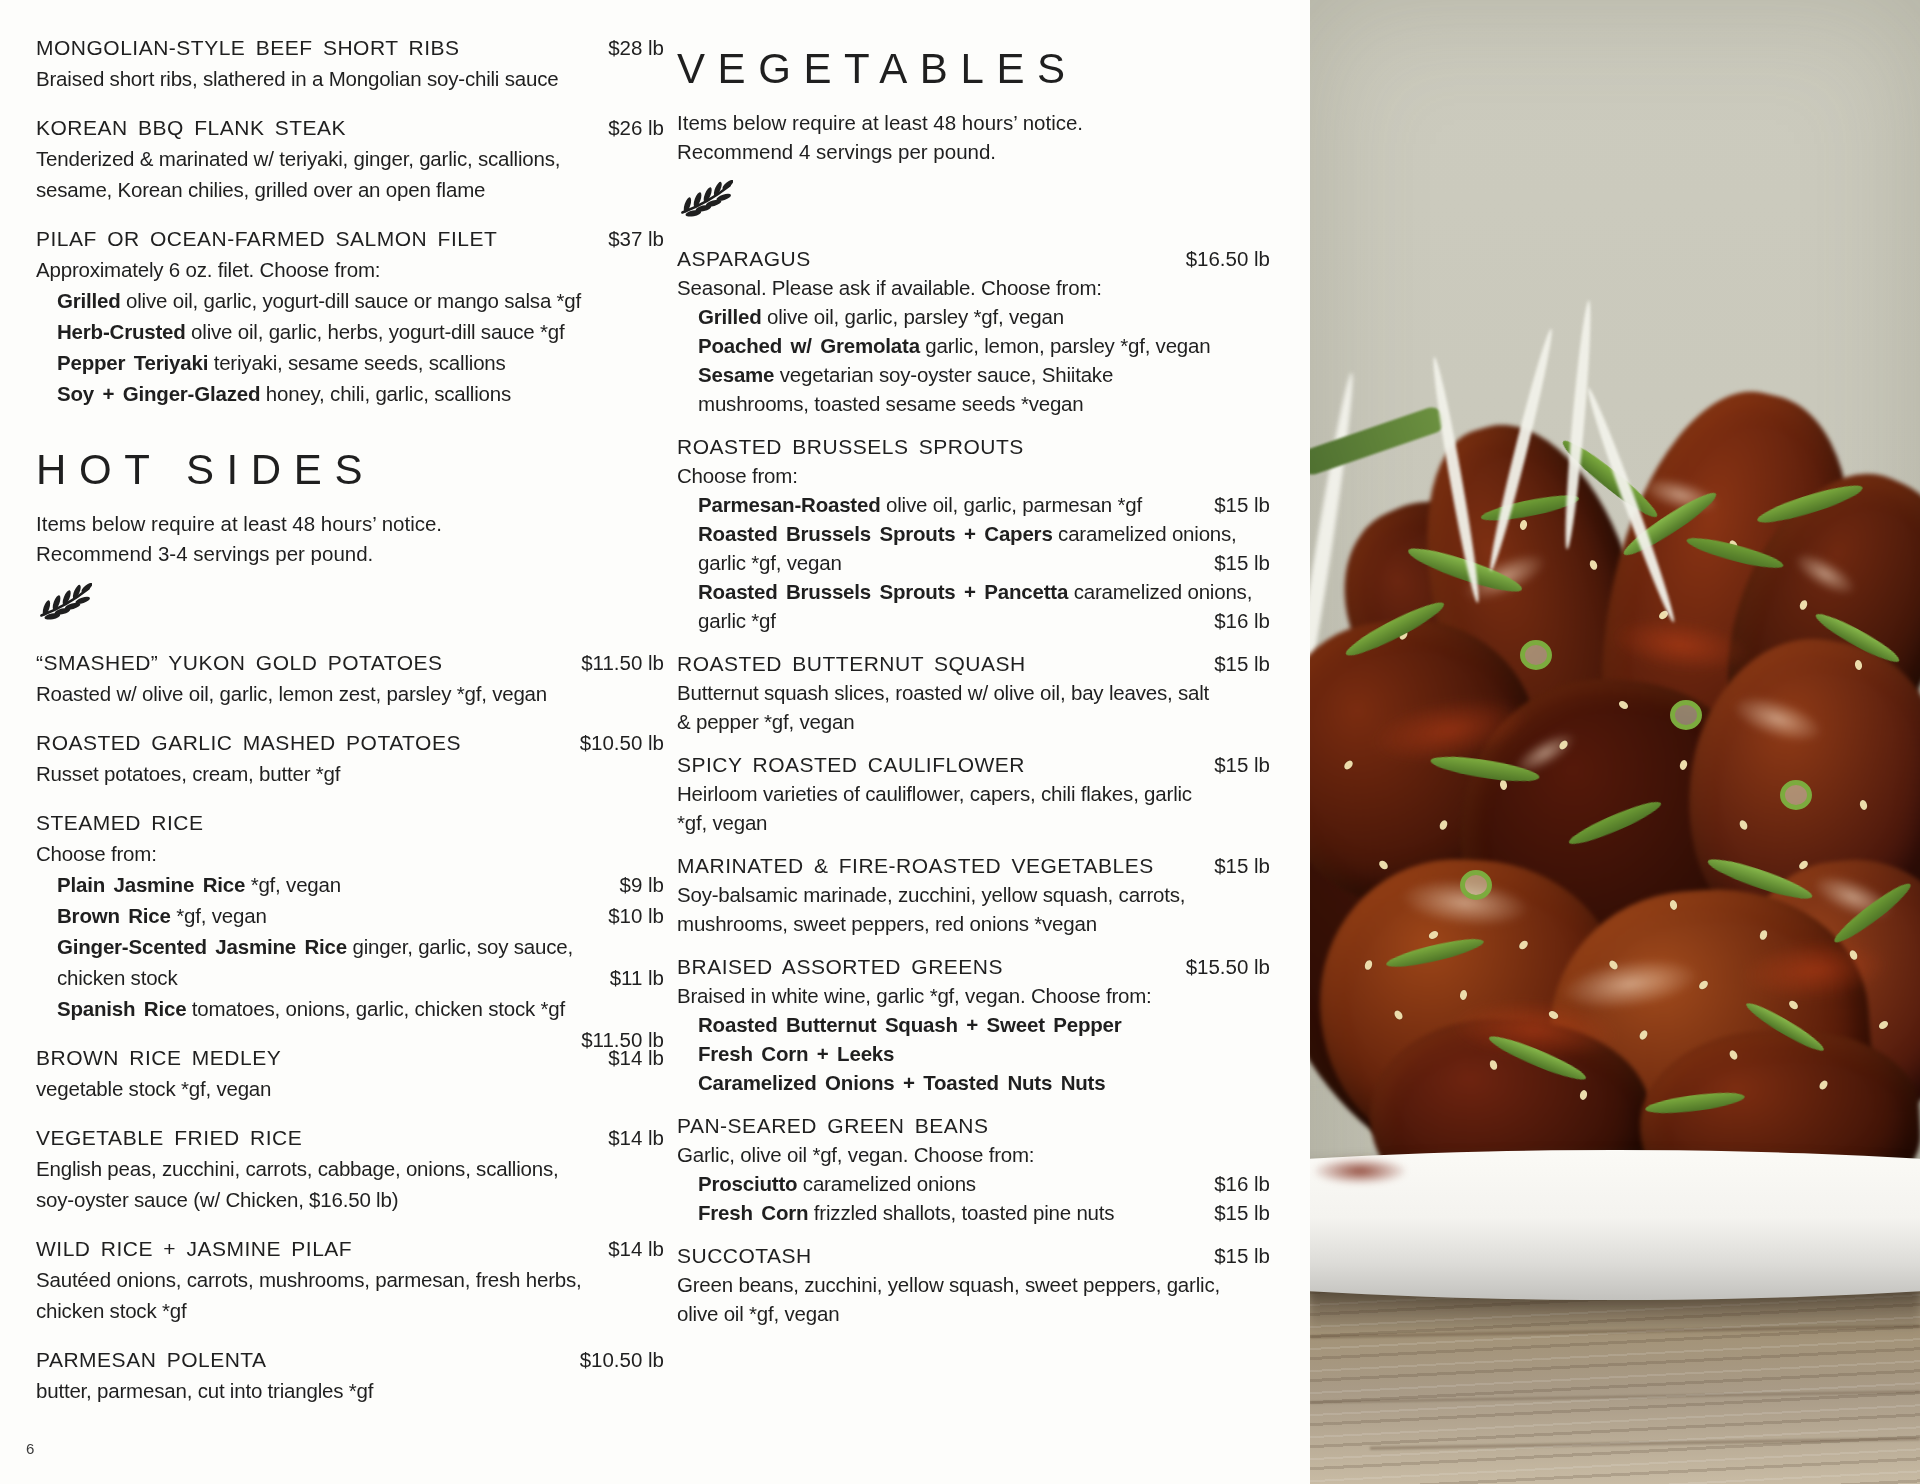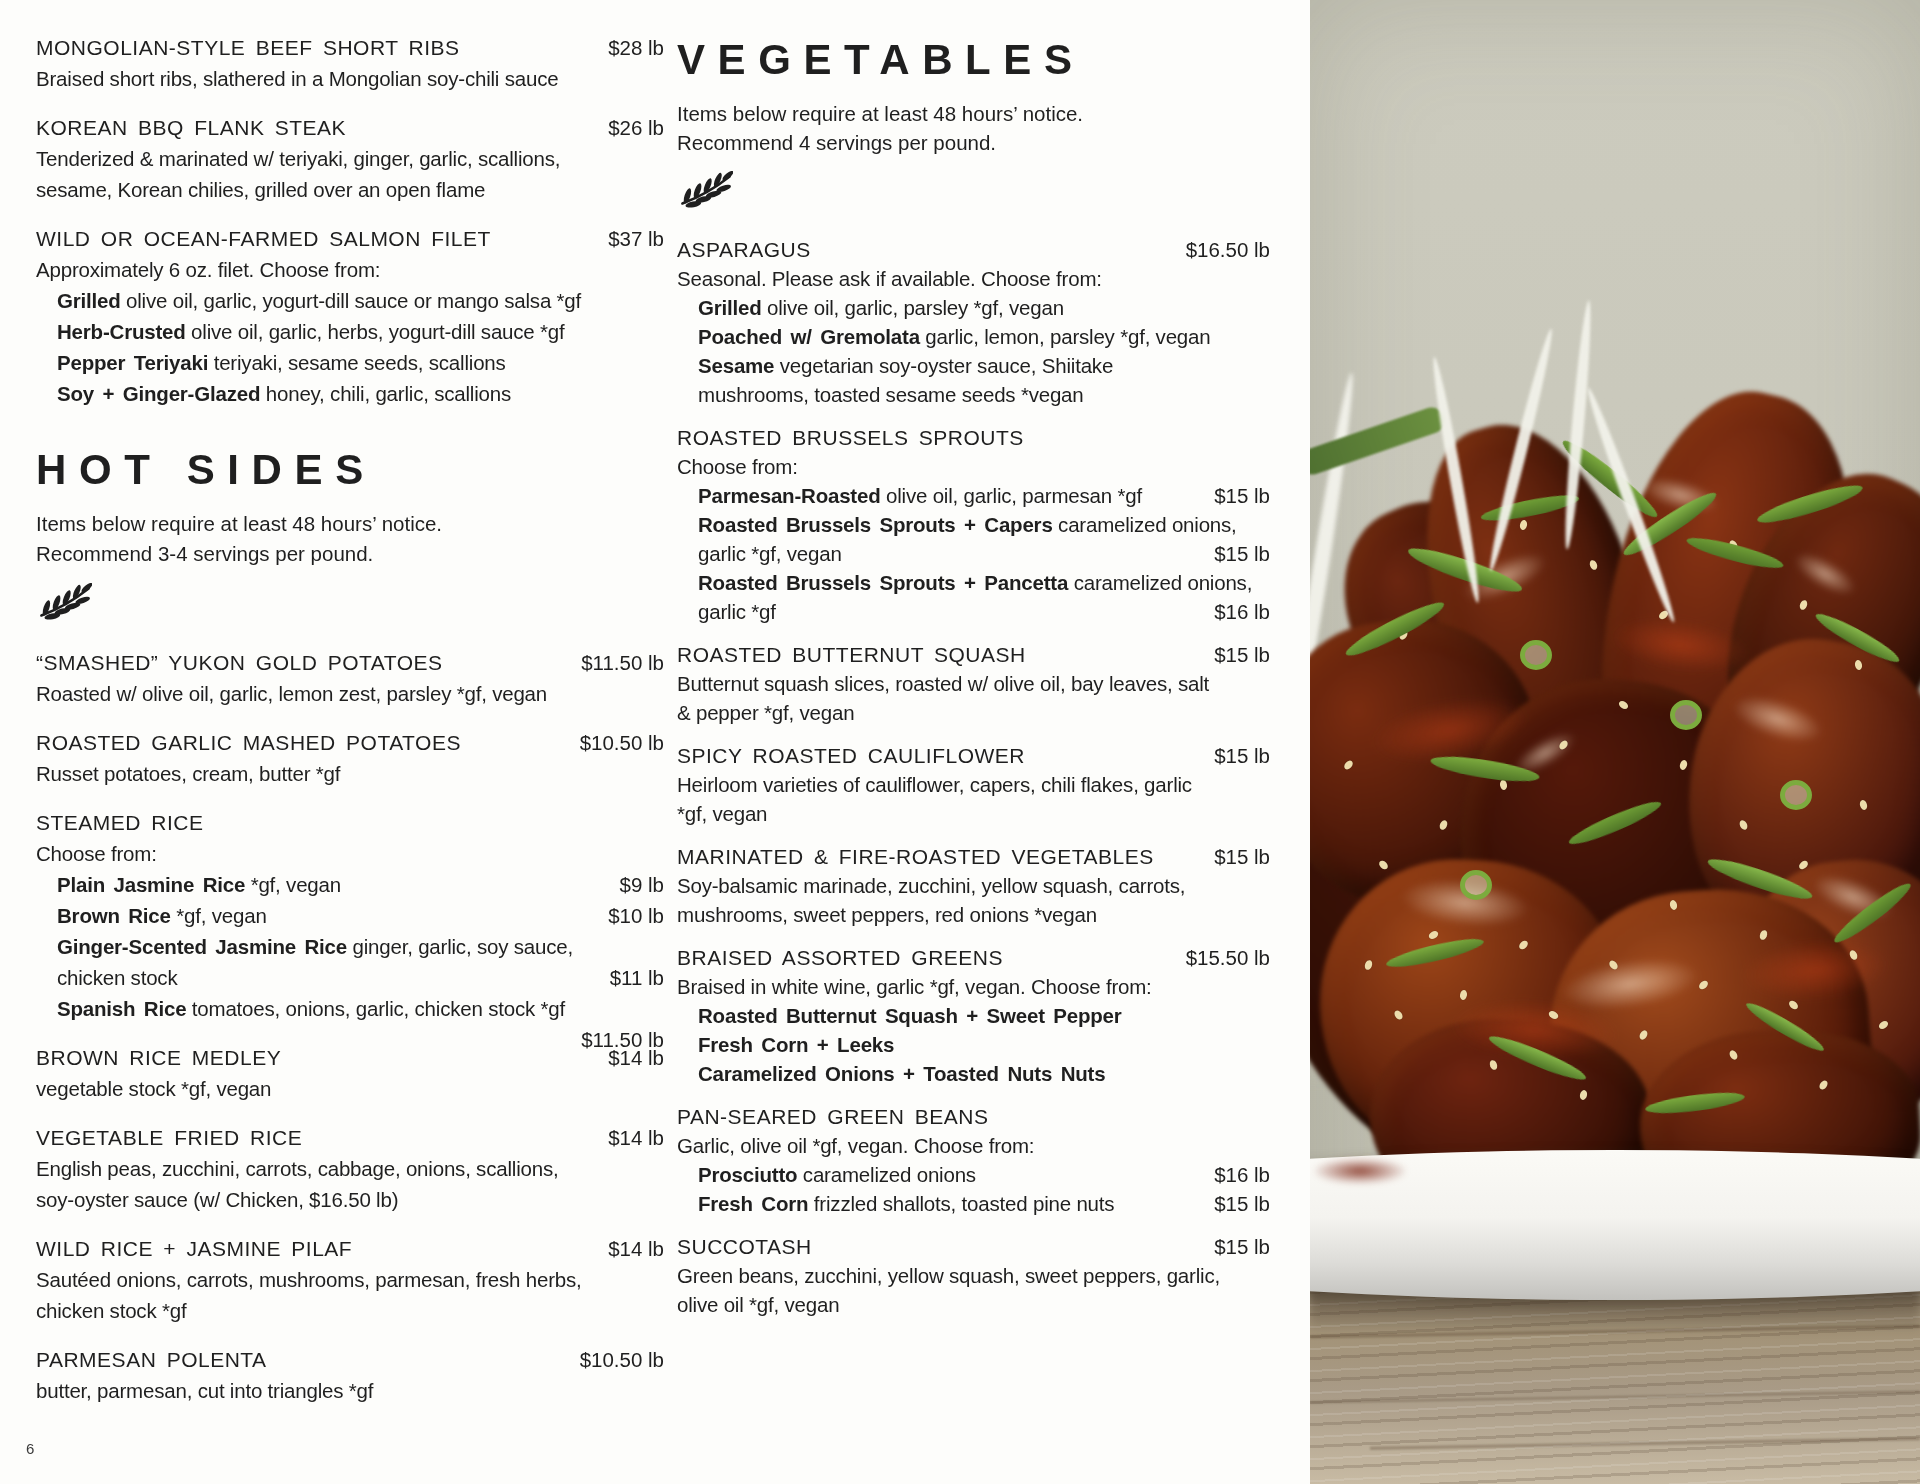--- a/index.html
+++ b/index.html
@@ -18,21 +18,21 @@
   .item-head{display:flex;justify-content:space-between;align-items:baseline;line-height:31px;}
   .item-name{font-weight:normal;font-size:21px;letter-spacing:.5px;word-spacing:4px;white-space:nowrap;}
   .item-price{font-size:20.5px;white-space:nowrap;margin-left:10px;}
   .line{position:relative;font-size:20.5px;line-height:31px;letter-spacing:-.2px;white-space:nowrap;}
   .line .price{position:absolute;right:0;top:0;letter-spacing:0;}
   .line.ind{padding-left:21px;}
   .seg.b{font-weight:bold;word-spacing:3px;}
 
   .section{margin:38px 0 26px;}
   .col-right .section:first-child{margin-top:4px;}
-  .section-title{margin:5px 0 16px;font-size:42px;font-weight:bold;letter-spacing:.30em;line-height:1.1;white-space:nowrap;}
+  .section-title{margin:14px 0 16px;font-size:42px;font-weight:normal;letter-spacing:.30em;line-height:1.1;white-space:nowrap;}
   .notice{font-size:20.5px;line-height:30px;}
   .sprig{display:block;margin:14px 0 0 2px;}
   .sprig ellipse{fill:var(--text,#1d1d1d);}
 
   .col-right .line,.col-right .item-head{line-height:29px;}
   .col-right .item{margin-bottom:14px;}
   .col-right .notice{line-height:29px;}
 
   .pagenum{position:absolute;left:26px;top:1440px;font-size:15px;color:#3a3a3a;}
 
@@ -58,21 +58,21 @@
       <div class="item">
         <div class="item-head">
           <span class="item-name">KOREAN BBQ FLANK STEAK</span>
           <span class="item-price">$26 lb</span>
         </div>
         <div class="line"><span class="seg">Tenderized &amp; marinated w/ teriyaki, ginger, garlic, scallions,</span></div>
         <div class="line"><span class="seg">sesame, Korean chilies, grilled over an open flame</span></div>
       </div>
       <div class="item">
         <div class="item-head">
-          <span class="item-name">WILD OR OCEAN-FARMED SALMON FILET</span>
+          <span class="item-name">PILAF OR OCEAN-FARMED SALMON FILET</span>
           <span class="item-price">$37 lb</span>
         </div>
         <div class="line"><span class="seg">Approximately 6 oz. filet. Choose from:</span></div>
         <div class="line ind"><span class="seg b">Grilled</span><span class="seg"> olive oil, garlic, yogurt-dill sauce or mango salsa *gf</span></div>
         <div class="line ind"><span class="seg b">Herb-Crusted</span><span class="seg"> olive oil, garlic, herbs, yogurt-dill sauce *gf</span></div>
         <div class="line ind"><span class="seg b">Pepper Teriyaki</span><span class="seg"> teriyaki, sesame seeds, scallions</span></div>
         <div class="line ind"><span class="seg b">Soy + Ginger-Glazed</span><span class="seg"> honey, chili, garlic, scallions</span></div>
       </div>
       <div class="section">
         <h2 class="section-title">HOT SIDES</h2>

